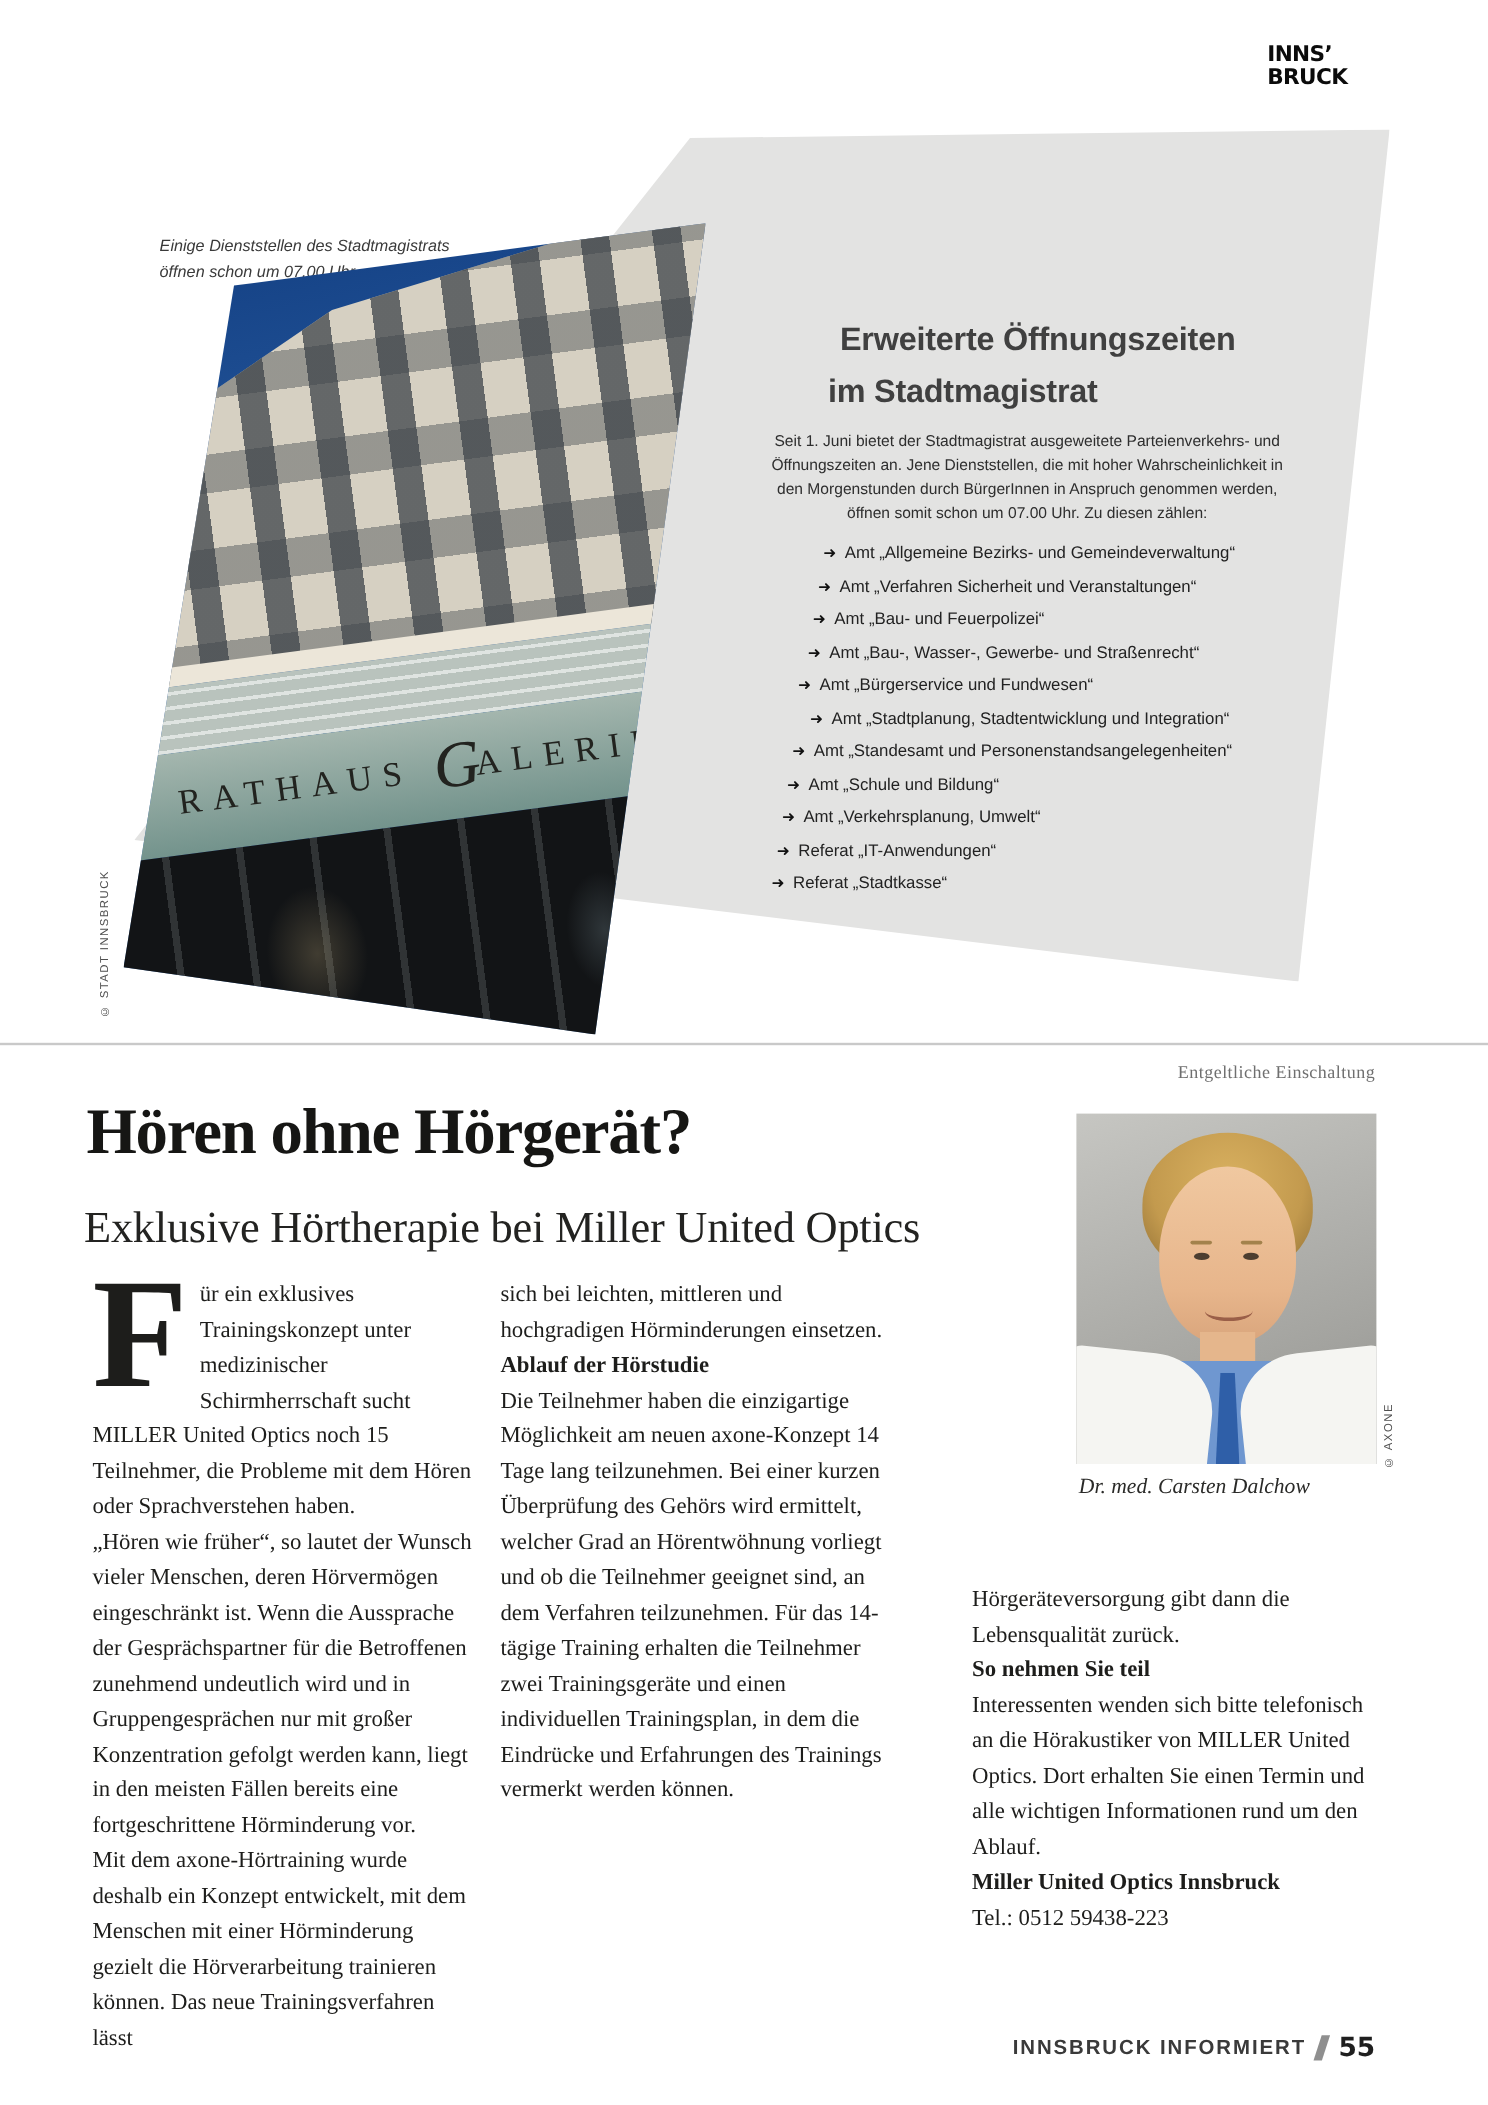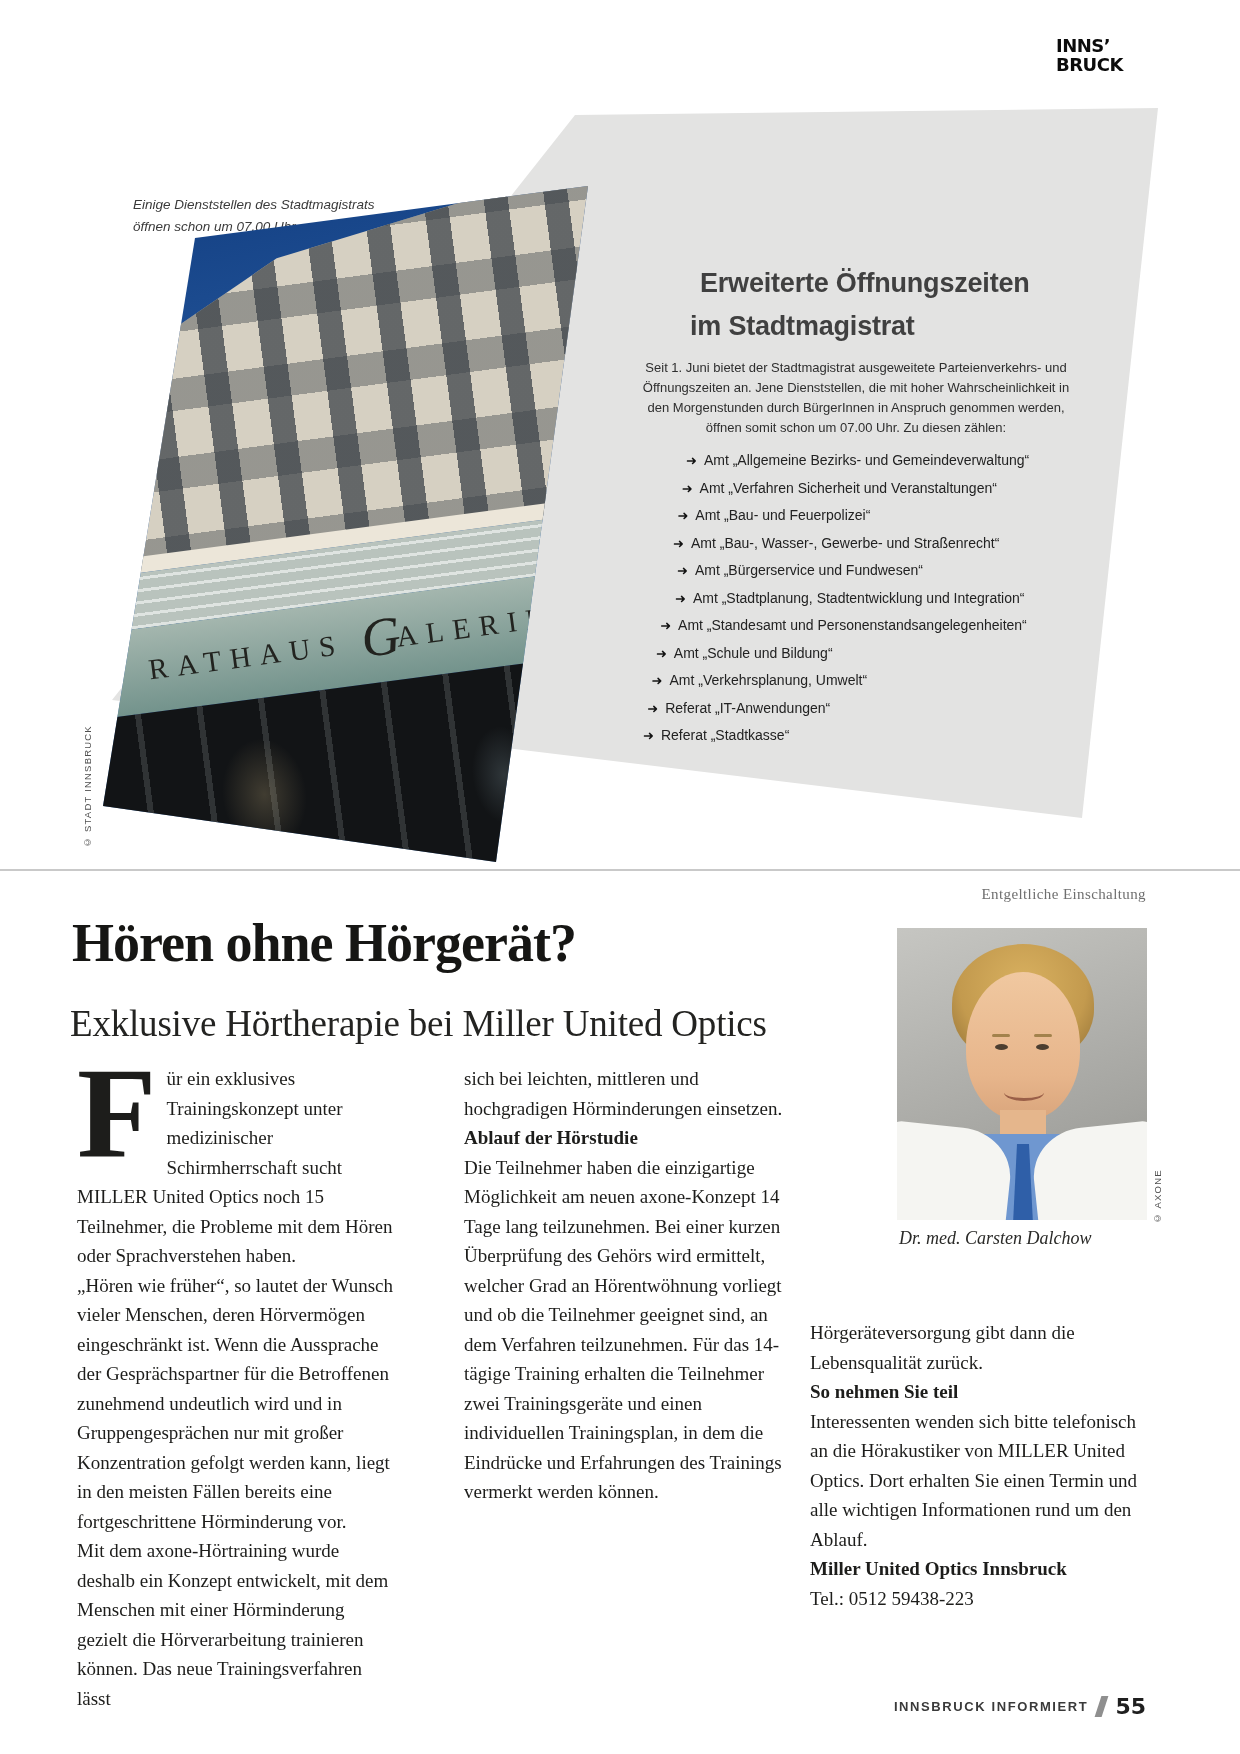--- a/index.html
+++ b/index.html
@@ -69,21 +69,21 @@
   
   .art-title{position:absolute;left:72px;top:912px;font-family:"Liberation Serif",serif;
         font-weight:bold;font-size:54px;letter-spacing:-1px;color:#161614;}
   .art-subtitle{position:absolute;left:70px;top:1002px;font-family:"Liberation Serif",serif;
         font-size:37px;color:#232321;letter-spacing:-0.2px;}
 
   .bodycol{position:absolute;font-family:"Liberation Serif",serif;font-size:19px;
         line-height:29.5px;color:#1d1d1b;}
   .bodycol p{margin:0;}
   .col1{left:77px;top:1064px;width:320px;}
-  .col2{left:464px;top:1064px;width:326px;}
+  .col2{left:417px;top:1064px;width:326px;}
   .col3{left:810px;top:1318px;width:336px;}
   .dropcap{float:left;font-size:130px;line-height:88px;font-weight:bold;
         margin:4px 10px 0 0;font-family:"Liberation Serif",serif;}
   .subhead{font-weight:bold;margin:34px 0 0 0;}
   .subhead2{font-weight:bold;margin:24px 0 0 0;}
 
   
   .doc-photo{position:absolute;left:897px;top:928px;width:250px;height:292px;overflow:hidden;
         background:linear-gradient(160deg,#c6c6c2 0%,#a3a39f 70%,#8f8f8b 100%);}
   .doc-hair{position:absolute;left:55px;top:16px;width:142px;height:120px;border-radius:50% 50% 45% 45%;
@@ -103,21 +103,21 @@
         clip-path:polygon(20% 0,80% 0,100% 100%,0 100%);}
   .doc-coat-l{position:absolute;left:-18px;top:198px;width:130px;height:120px;background:#f5f5f2;
         border-radius:18px 40% 0 0;transform:rotate(6deg);}
   .doc-coat-r{position:absolute;right:-18px;top:198px;width:130px;height:120px;background:#f5f5f2;
         border-radius:40% 18px 0 0;transform:rotate(-6deg);}
   .doc-caption{position:absolute;left:899px;top:1228px;font-family:"Liberation Serif",serif;
         font-style:italic;font-size:18px;color:#2a2a28;}
 
   
   .footer{position:absolute;right:94px;top:1694px;display:flex;align-items:center;gap:10px;}
-  .footer .mag{font-size:13px;font-weight:bold;letter-spacing:1.6px;color:#3a3a3a;}
+  .footer .mag{font-size:17px;font-weight:bold;letter-spacing:1.6px;color:#3a3a3a;}
   .footer .slash{width:7px;height:21px;background:#8f8f8f;transform:skewX(-18deg);}
   .footer .num{font-family:"DejaVu Sans",sans-serif;font-size:22px;font-weight:bold;color:#1f1f1f;}
 </style>
 </head>
 <body>
 
 <div class="page">
 
   <div class="logo">
     <div>INNS’</div>
@@ -161,21 +161,21 @@
     </li>
   <li style="margin-left: 39.7px;">
       <span class="arrow">➜</span><span>Amt „Verfahren Sicherheit und Veranstaltungen“</span>
     </li>
       <li style="margin-left: 35.4px;">
       <span class="arrow">➜</span><span>Amt „Bau- und Feuerpolizei“</span>
     </li>
       <li style="margin-left: 31.1px;">
       <span class="arrow">➜</span><span>Amt „Bau-, Wasser-, Gewerbe- und Straßenrecht“</span>
     </li>
-      <li style="margin-left: 35px;">
+      <li style="margin-left: 23px;">
       <span class="arrow">➜</span><span>Amt „Bürgerservice und Fundwesen“</span>
     </li>
       <li style="margin-left: 33px;">
       <span class="arrow">➜</span><span>Amt „Stadtplanung, Stadtentwicklung und Integration“</span>
     </li>
       <li style="margin-left: 18.2px;">
       <span class="arrow">➜</span><span>Amt „Standesamt und Personenstandsangelegenheiten“</span>
     </li>
       <li style="margin-left: 13.9px;">
       <span class="arrow">➜</span><span>Amt „Schule und Bildung“</span>

